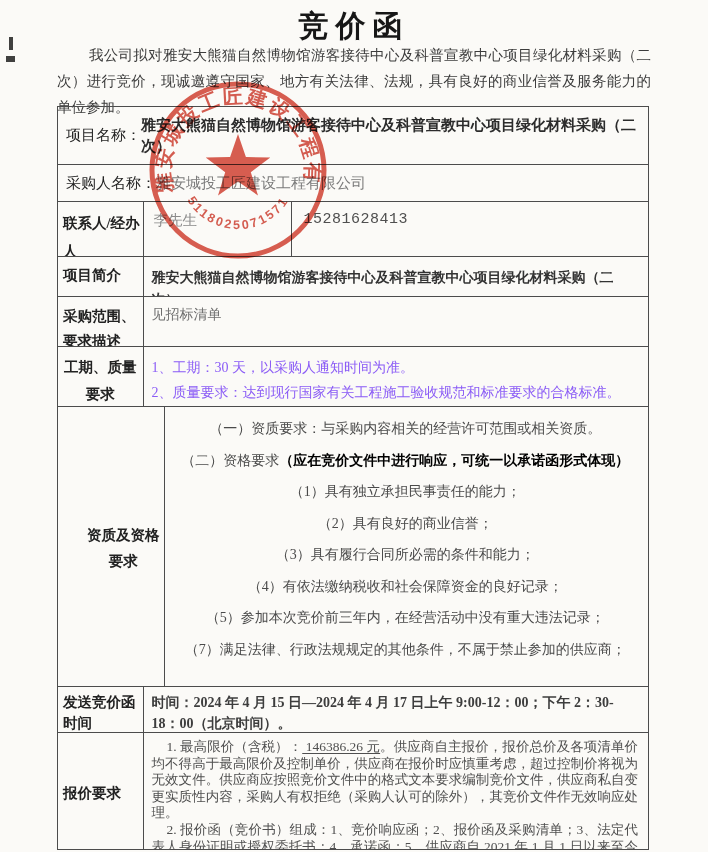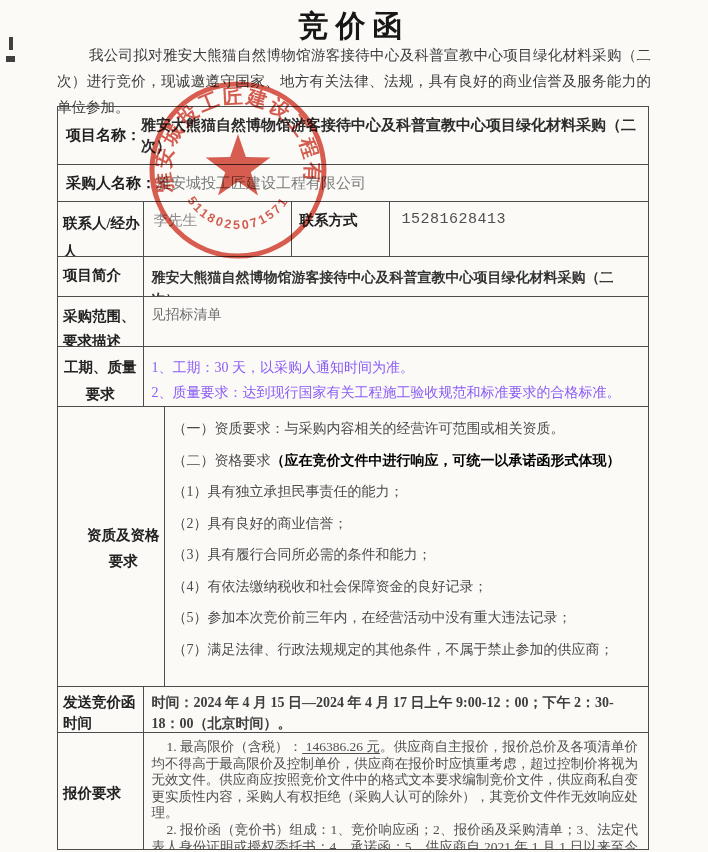--- a/index.html
+++ b/index.html
@@ -33,34 +33,34 @@
     font-weight:bold;font-size:14.5px;color:#222;
     padding:7px 1px 4px 5px;line-height:28px;
   }
   .lab.center{text-align:center;padding-left:1px;}
   .lab.vcenter{display:flex;align-items:center;justify-content:center;text-align:center;line-height:26px;margin-left:21px;}
   .val{flex:1 1 auto;padding:7px 10px 4px 8px;font-size:14px;color:#4a4a4a;line-height:22px;}
   .full{
     flex:1 1 auto;display:flex;align-items:center;
     font-size:15px;padding:0 8px;line-height:21px;
   }
-  .full .flab{font-weight:bold;color:#1f1f1f;white-space:nowrap;text-align:right;}
+  .full .flab{font-weight:normal;color:#1f1f1f;white-space:nowrap;text-align:right;}
   .full .fval{font-weight:bold;color:#2c2c2c;}
   .full .fval.faded{font-weight:normal;color:#7b7b7b;}
   .c-name{width:148px;flex:0 0 148px;border-right:1.6px solid #4c4c4c;
     padding:9px 6px 0 10px;font-size:14.5px;color:#8a8a8a;}
   .c-method{width:98px;flex:0 0 98px;border-right:1.6px solid #4c4c4c;
     padding:9px 2px 0 8px;font-weight:bold;font-size:14.5px;color:#222;}
   .c-phone{flex:1 1 auto;padding:9px 6px 0 12px;
     font-family:Liberation Mono, monospace;
     font-size:15px;color:#4f4f4f;letter-spacing:.5px;}
   .brief-val{font-weight:600;color:#333;padding-top:10px;}
   .scope-val{color:#6e6e6e;}
   .sched-line{margin:0 0 3px 0;color:#8b5cf6;}
-  .qual-val{padding-top:13px;}
+  .qual-val{padding-top:13px;text-align:center;}
   .qual-item{margin:0 0 14.5px 0;line-height:17px;color:#4a4a4a;}
   .qual-bold{font-weight:bold;color:#000000;}
   .time-val{color:#3d3d3d;font-weight:600;line-height:21px;}
   .quote-val{font-size:13.5px;line-height:16.6px;color:#4f4f4f;padding-top:6px;}
   .quote-val p{margin:0;text-indent:1.1em;text-align:justify;}
   .u{text-decoration:underline;text-underline-offset:2px;}
   .stamp{
     position:absolute;left:148px;top:80px;width:180px;height:180px;
     opacity:.82;mix-blend-mode:multiply;pointer-events:none;
   }
@@ -87,21 +87,20 @@
   <div class="row" style="height:37px;">
     <div class="cell full">
       <span class="flab">采购人名称：</span>
         <span class="fval faded">雅安城投工匠建设工程有限公司</span>
     </div>
   </div>
 
   <div class="row" style="height:55px;">
     <div class="cell lab">联系人/经办人</div>
     <div class="cell c-name">李先生</div>
-    <div class="cell c-method">联系方式</div>
     <div class="cell c-phone">15281628413</div>
   </div>
 
   <div class="row" style="height:40px;">
     <div class="cell lab" style="line-height:22px;">项目简介</div>
     <div class="cell val brief-val">雅安大熊猫自然博物馆游客接待中心及科普宣教中心项目绿化材料采购（二次）</div>
   </div>
 
   <div class="row" style="height:50px;">
     <div class="cell lab" style="line-height:25px;">采购范围、要求描述</div>

